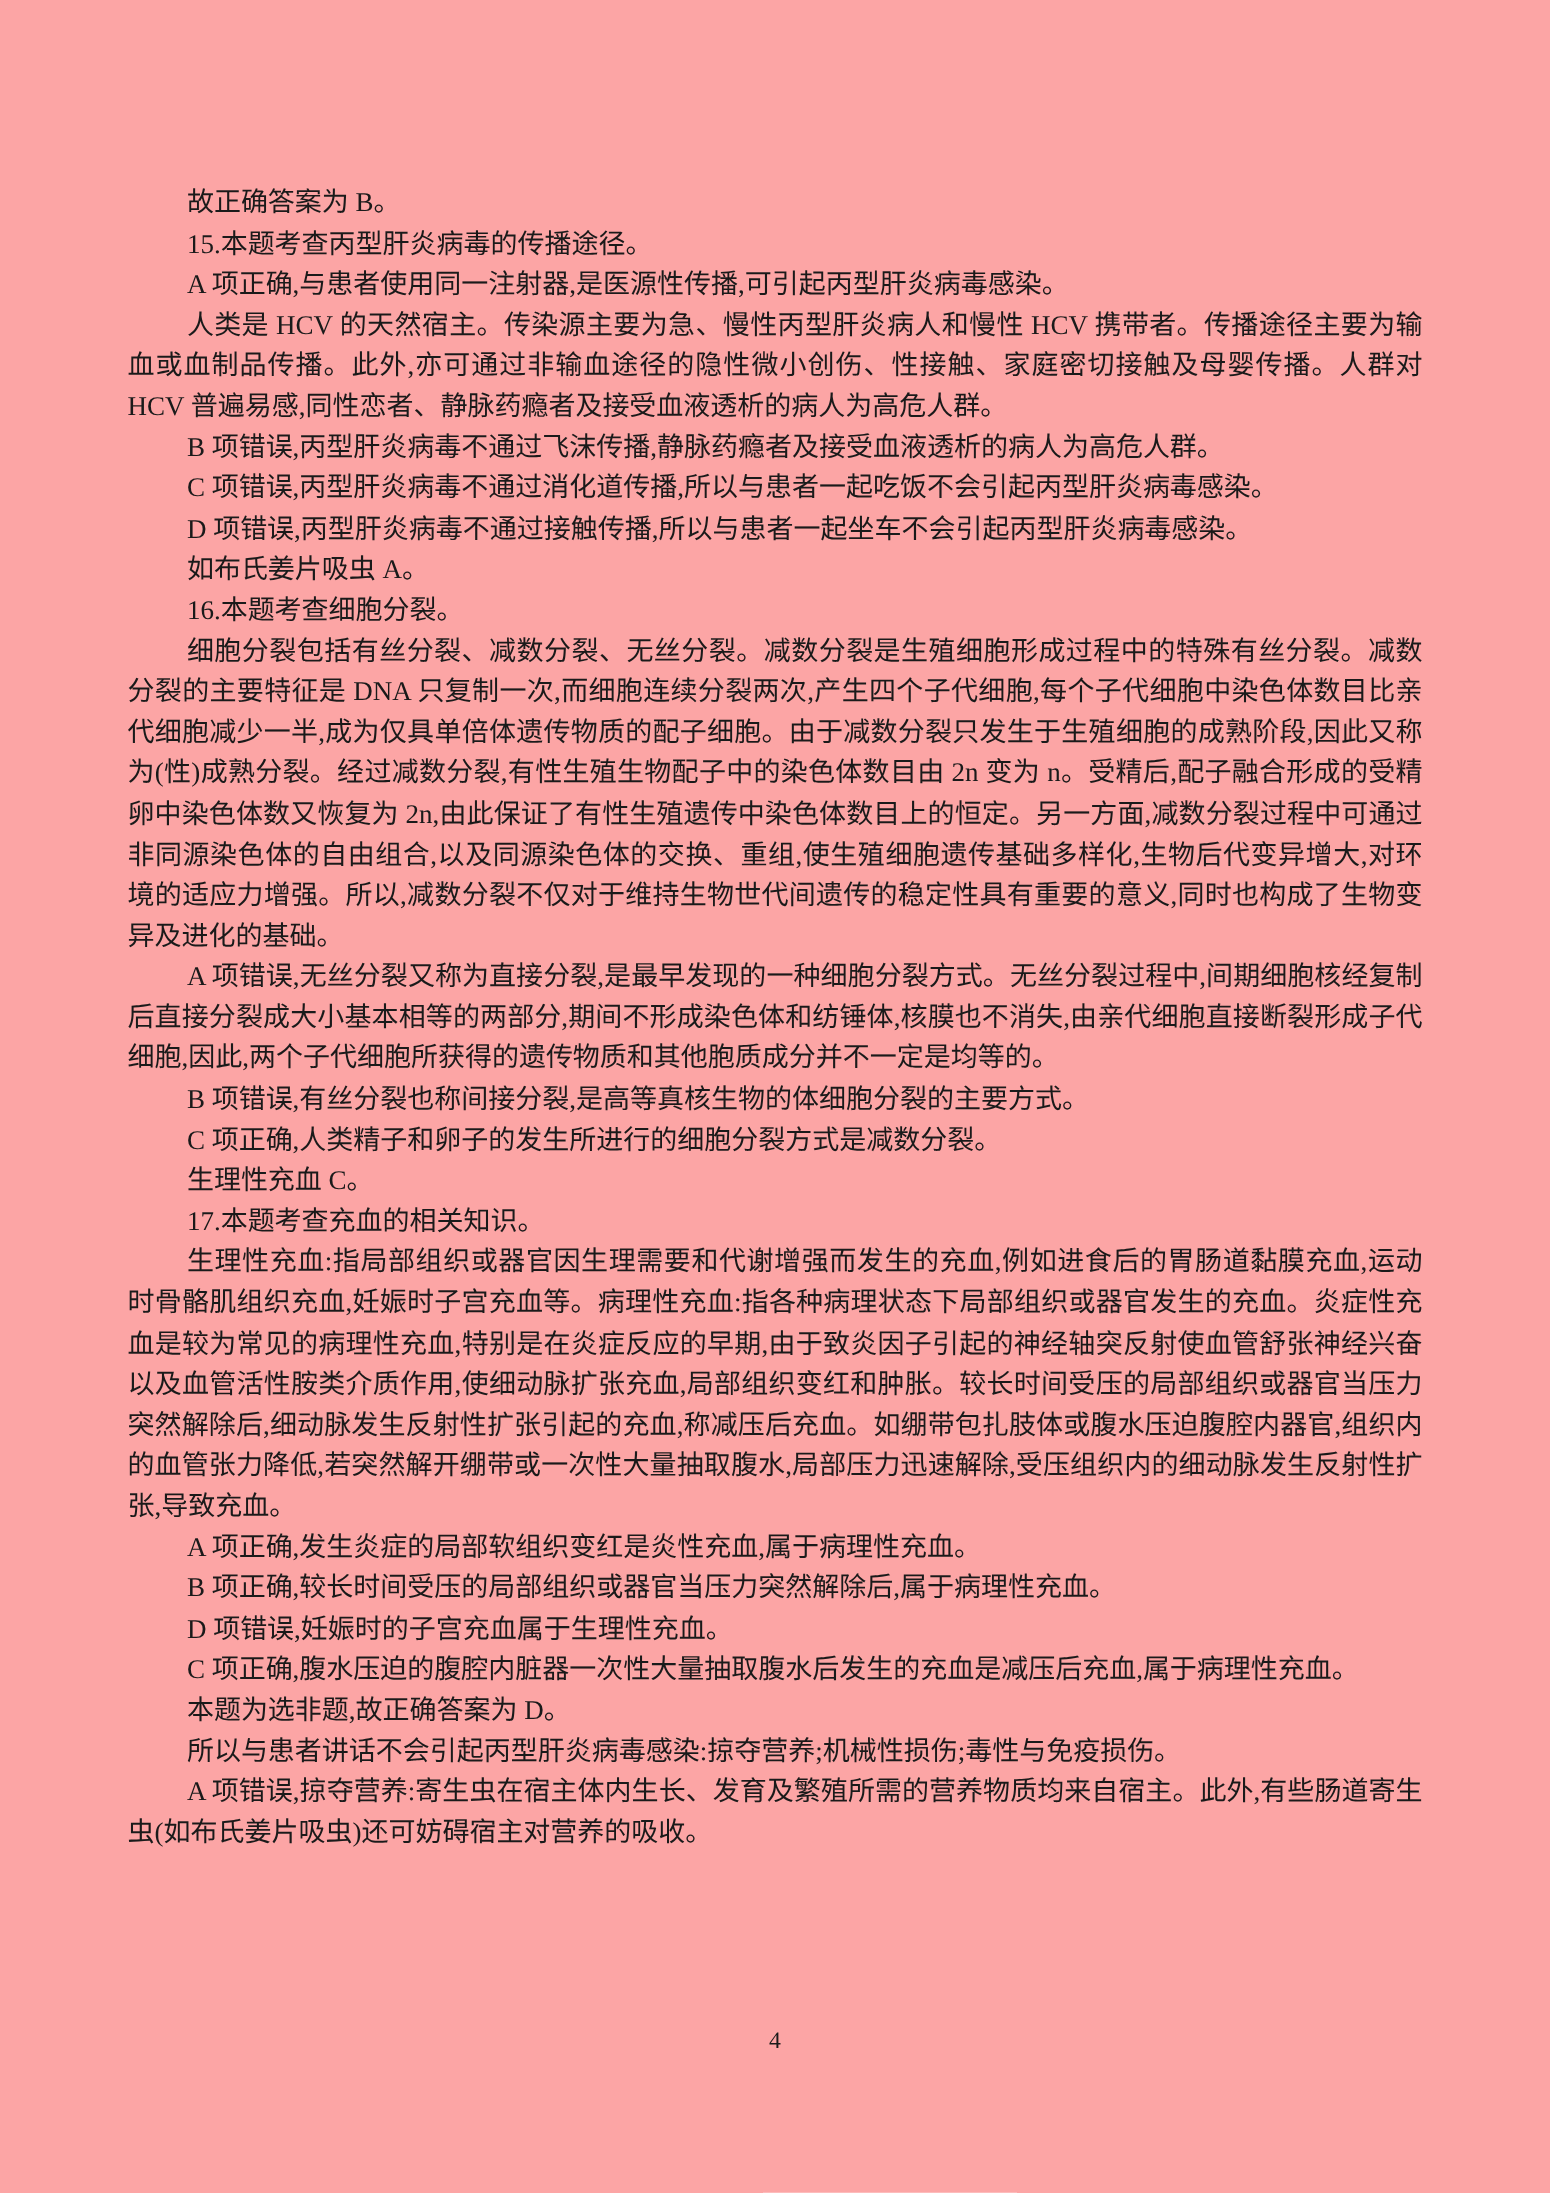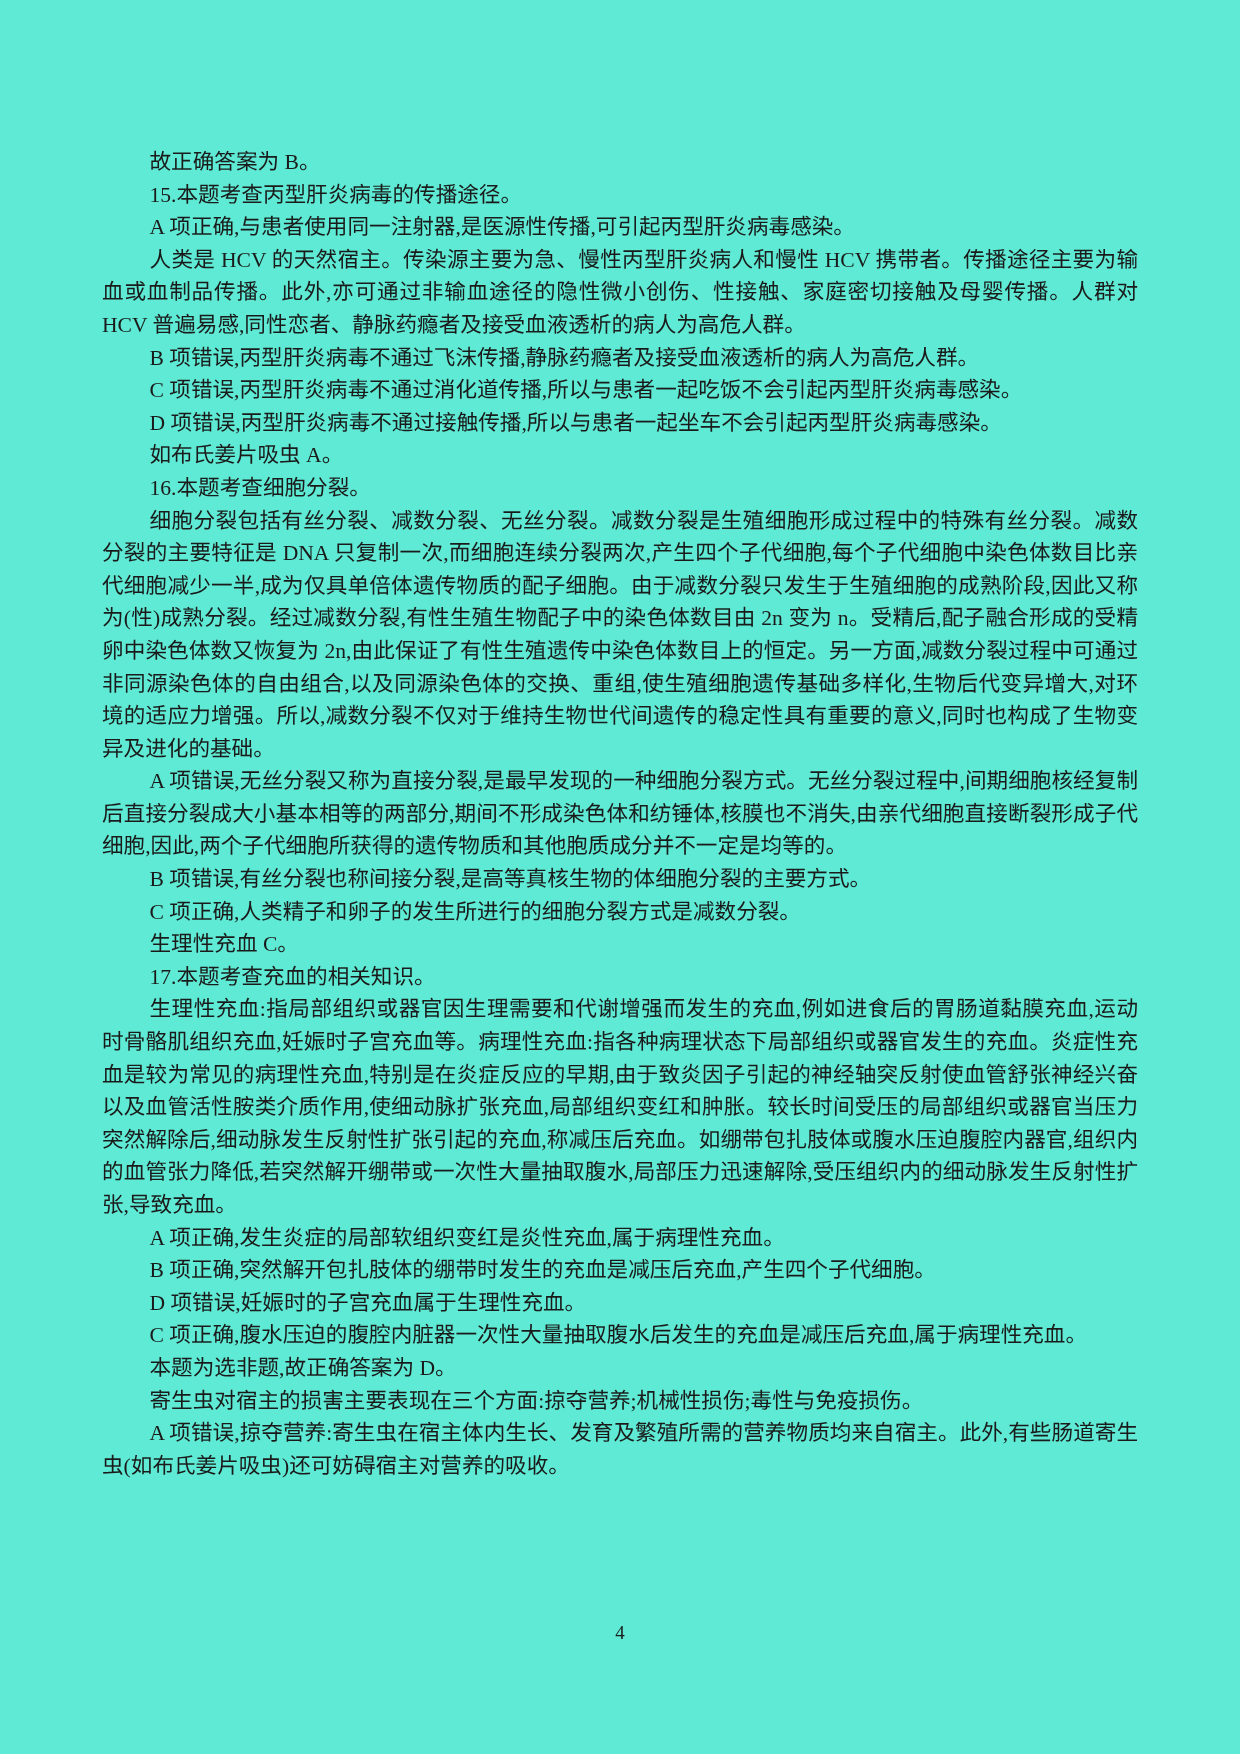--- a/index.html
+++ b/index.html
@@ -12,21 +12,21 @@
     background: #ffffff;
     position: relative;
     font-family: "Liberation Serif", "DejaVu Serif", serif;
   }
   .page {
     position: absolute;
     left: 0;
     top: 0;
     width: 1240px;
     height: 1754px;
-    background: #5eead4;
+    background: #fca5a5;
     overflow: hidden;
   }
   .content {
     position: absolute;
     left: 102px;
     top: 146px;
     width: 1036px;
     font-size: 21.6px;
     line-height: 32.6px;
     text-align: justify;
@@ -63,21 +63,21 @@
       <p>如布氏姜片吸虫 A。</p>
       <p>16.本题考查细胞分裂。</p>
       <p>细胞分裂包括有丝分裂、减数分裂、无丝分裂。减数分裂是生殖细胞形成过程中的特殊有丝分裂。减数分裂的主要特征是 DNA 只复制一次,而细胞连续分裂两次,产生四个子代细胞,每个子代细胞中染色体数目比亲代细胞减少一半,成为仅具单倍体遗传物质的配子细胞。由于减数分裂只发生于生殖细胞的成熟阶段,因此又称为(性)成熟分裂。经过减数分裂,有性生殖生物配子中的染色体数目由 2n 变为 n。受精后,配子融合形成的受精卵中染色体数又恢复为 2n,由此保证了有性生殖遗传中染色体数目上的恒定。另一方面,减数分裂过程中可通过非同源染色体的自由组合,以及同源染色体的交换、重组,使生殖细胞遗传基础多样化,生物后代变异增大,对环境的适应力增强。所以,减数分裂不仅对于维持生物世代间遗传的稳定性具有重要的意义,同时也构成了生物变异及进化的基础。</p>
       <p>A 项错误,无丝分裂又称为直接分裂,是最早发现的一种细胞分裂方式。无丝分裂过程中,间期细胞核经复制后直接分裂成大小基本相等的两部分,期间不形成染色体和纺锤体,核膜也不消失,由亲代细胞直接断裂形成子代细胞,因此,两个子代细胞所获得的遗传物质和其他胞质成分并不一定是均等的。</p>
       <p>B 项错误,有丝分裂也称间接分裂,是高等真核生物的体细胞分裂的主要方式。</p>
       <p>C 项正确,人类精子和卵子的发生所进行的细胞分裂方式是减数分裂。</p>
       <p>生理性充血 C。</p>
       <p>17.本题考查充血的相关知识。</p>
       <p>生理性充血:指局部组织或器官因生理需要和代谢增强而发生的充血,例如进食后的胃肠道黏膜充血,运动时骨骼肌组织充血,妊娠时子宫充血等。病理性充血:指各种病理状态下局部组织或器官发生的充血。炎症性充血是较为常见的病理性充血,特别是在炎症反应的早期,由于致炎因子引起的神经轴突反射使血管舒张神经兴奋以及血管活性胺类介质作用,使细动脉扩张充血,局部组织变红和肿胀。较长时间受压的局部组织或器官当压力突然解除后,细动脉发生反射性扩张引起的充血,称减压后充血。如绷带包扎肢体或腹水压迫腹腔内器官,组织内的血管张力降低,若突然解开绷带或一次性大量抽取腹水,局部压力迅速解除,受压组织内的细动脉发生反射性扩张,导致充血。</p>
       <p>A 项正确,发生炎症的局部软组织变红是炎性充血,属于病理性充血。</p>
-      <p>B 项正确,突然解开包扎肢体的绷带时发生的充血是减压后充血,产生四个子代细胞。</p>
+      <p>B 项正确,较长时间受压的局部组织或器官当压力突然解除后,属于病理性充血。</p>
       <p>D 项错误,妊娠时的子宫充血属于生理性充血。</p>
       <p>C 项正确,腹水压迫的腹腔内脏器一次性大量抽取腹水后发生的充血是减压后充血,属于病理性充血。</p>
       <p>本题为选非题,故正确答案为 D。</p>
-      <p>寄生虫对宿主的损害主要表现在三个方面:掠夺营养;机械性损伤;毒性与免疫损伤。</p>
+      <p>所以与患者讲话不会引起丙型肝炎病毒感染:掠夺营养;机械性损伤;毒性与免疫损伤。</p>
       <p>A 项错误,掠夺营养:寄生虫在宿主体内生长、发育及繁殖所需的营养物质均来自宿主。此外,有些肠道寄生虫(如布氏姜片吸虫)还可妨碍宿主对营养的吸收。</p>
     </div>
   <div class="page-number">4</div>
 </div>
 
 </body></html>

